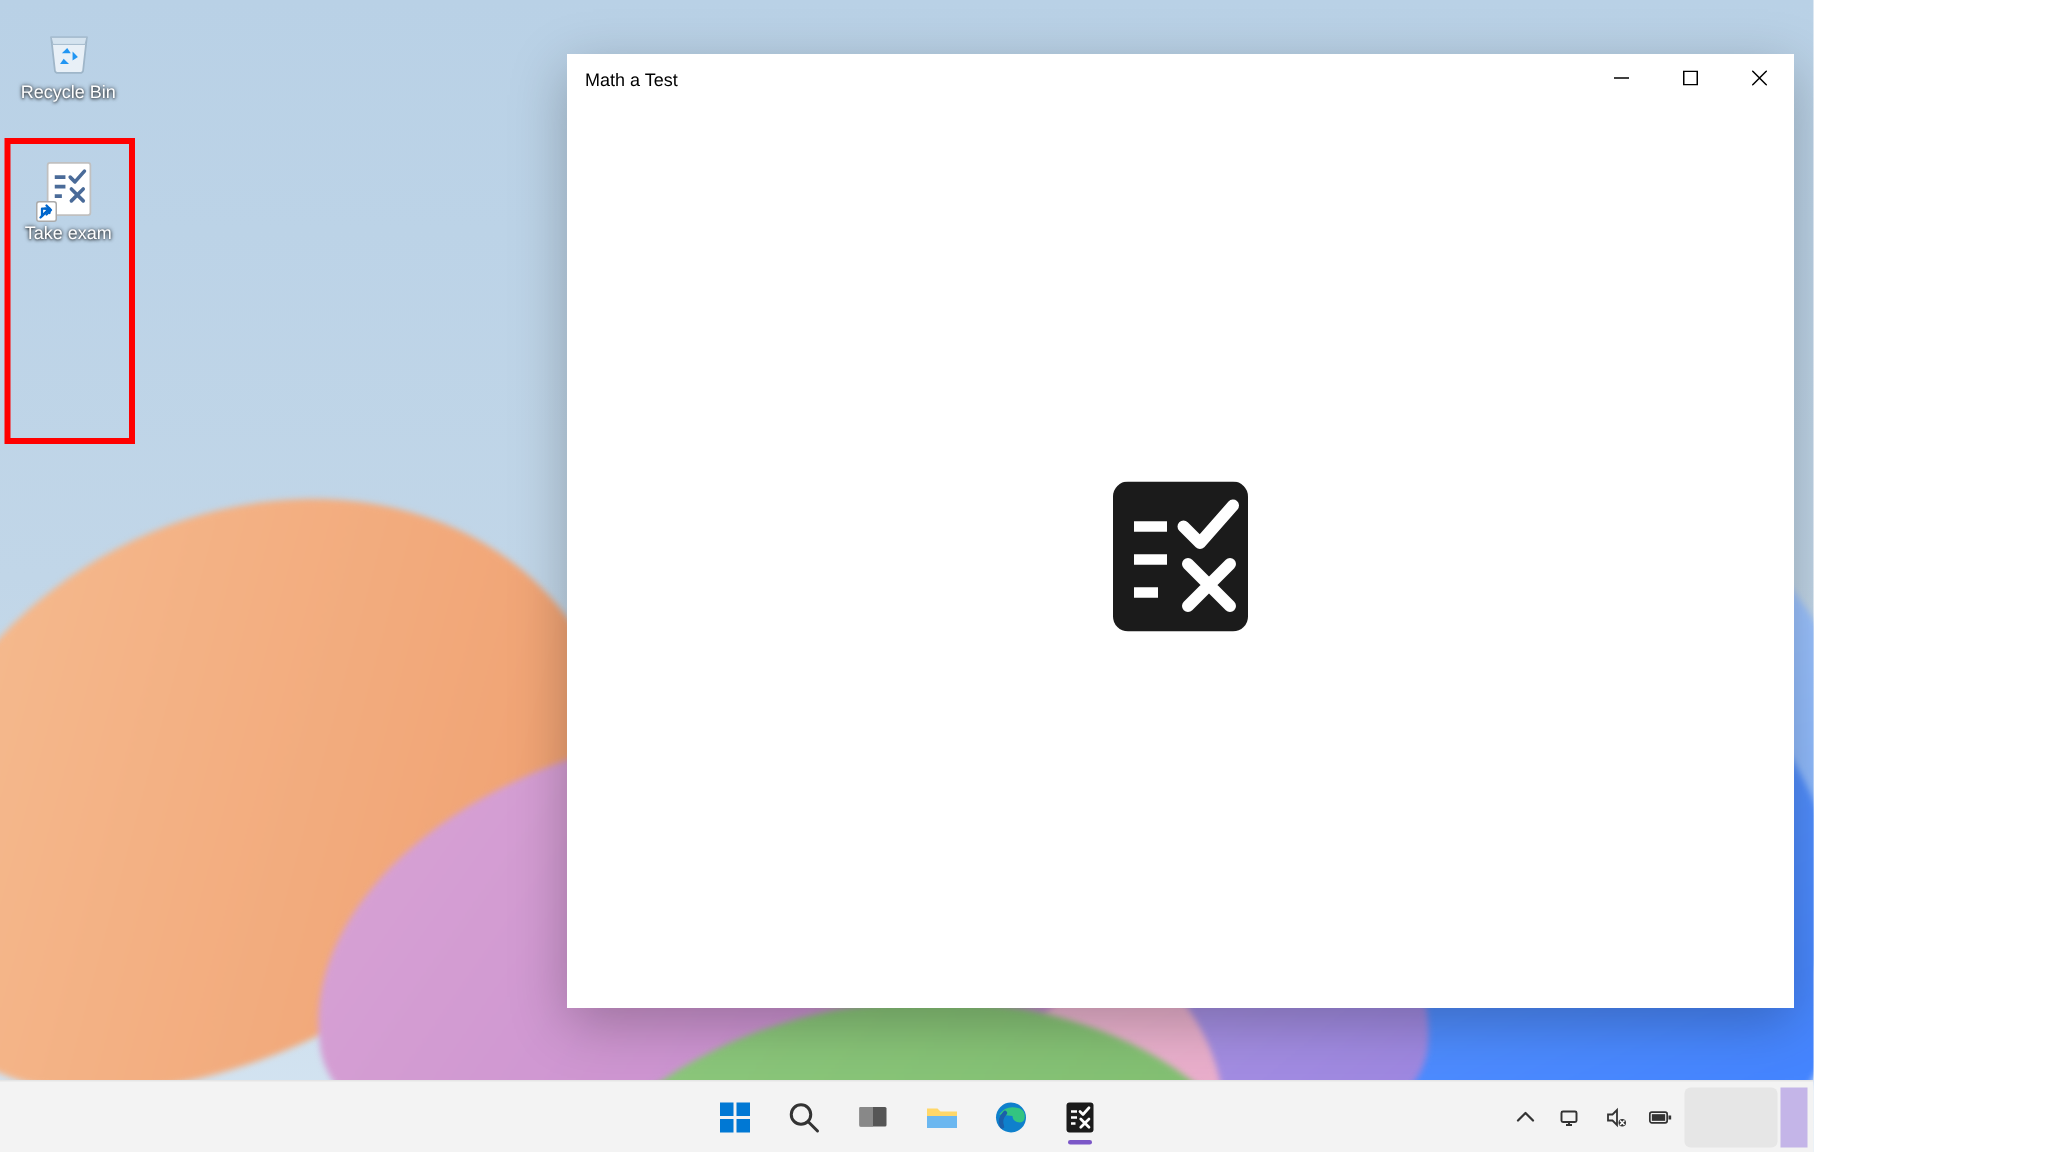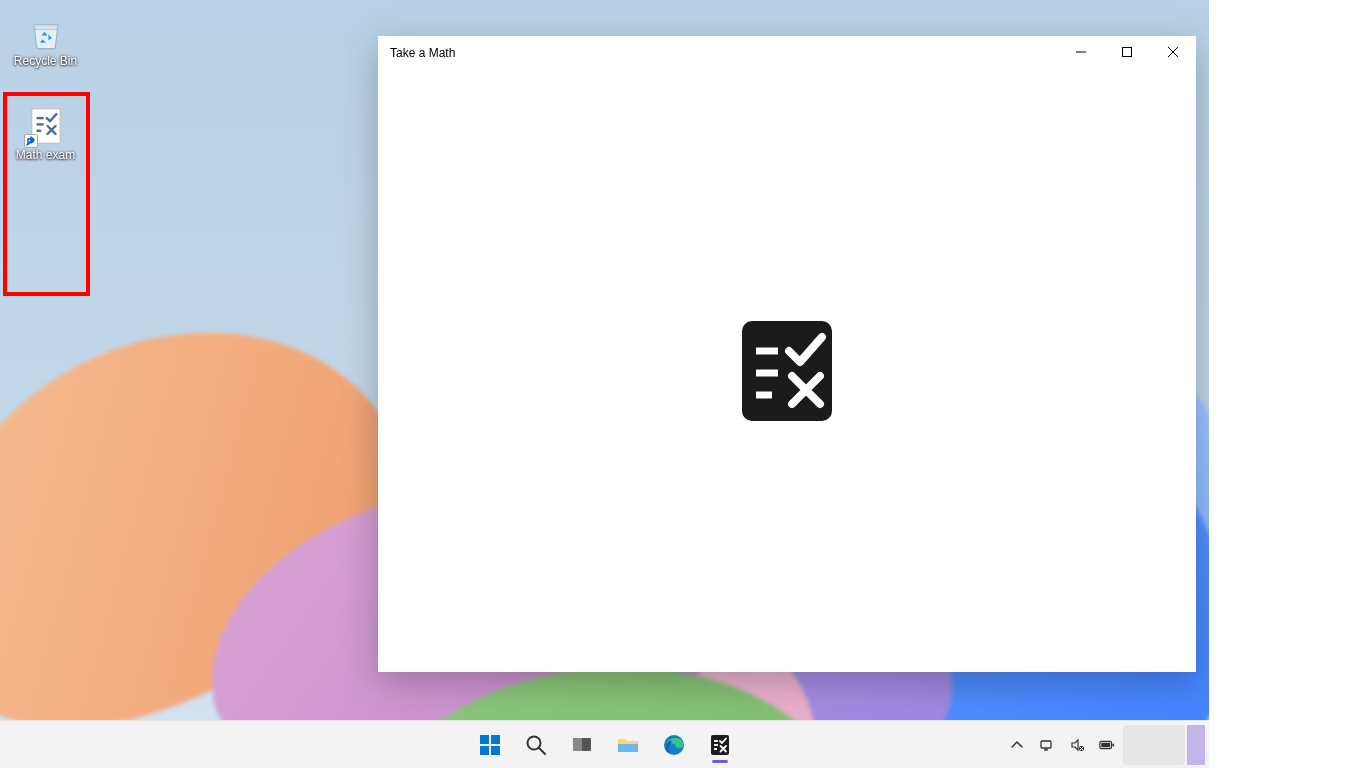--- a/index.html
+++ b/index.html
@@ -215,32 +215,32 @@
         </svg>
         <div class="overlay-badge">
           <svg viewBox="0 0 10 10">
               <path d="M2 8 L2 3 L7 3 M5 1 L8 4 L5 7" fill="none" stroke="#0066cc" stroke-width="1.5" stroke-linecap="round" stroke-linejoin="round"></path>
               <path d="M1 9 L6 4" stroke="#0066cc" stroke-width="1.5" stroke-linecap="round"></path>
               <path d="M6 4 L3 4 L3 1" fill="none" stroke="none"></path>
               <path d="M2 8 L7 3 M7 3 L4 3 M7 3 L7 6" fill="none" stroke="#0066cc" stroke-width="1.5" stroke-linecap="round" stroke-linejoin="round"></path>
             </svg>
         </div>
       </div>
-      <div class="label">Math exam</div>
+      <div class="label">Take exam</div>
     </div>
 
     <div style="height:28px"></div>
 
   </div>
 
   <div class="highlight-box"></div>
 
   <div class="window">
     <div class="titlebar">
-      <div class="title">Take a Math</div>
+      <div class="title">Math a Test</div>
       <div class="win-controls">
         <div class="win-btn" title="Minimize">
           <svg viewBox="0 0 10 10">
               <line x1="0" y1="5" x2="10" y2="5" stroke="#000" stroke-width="1"></line>
             </svg>
         </div>
         <div class="win-btn" title="Maximize">
           <svg viewBox="0 0 10 10">
               <rect x="0.5" y="0.5" width="9" height="9" fill="none" stroke="#000" stroke-width="1"></rect>
             </svg>

